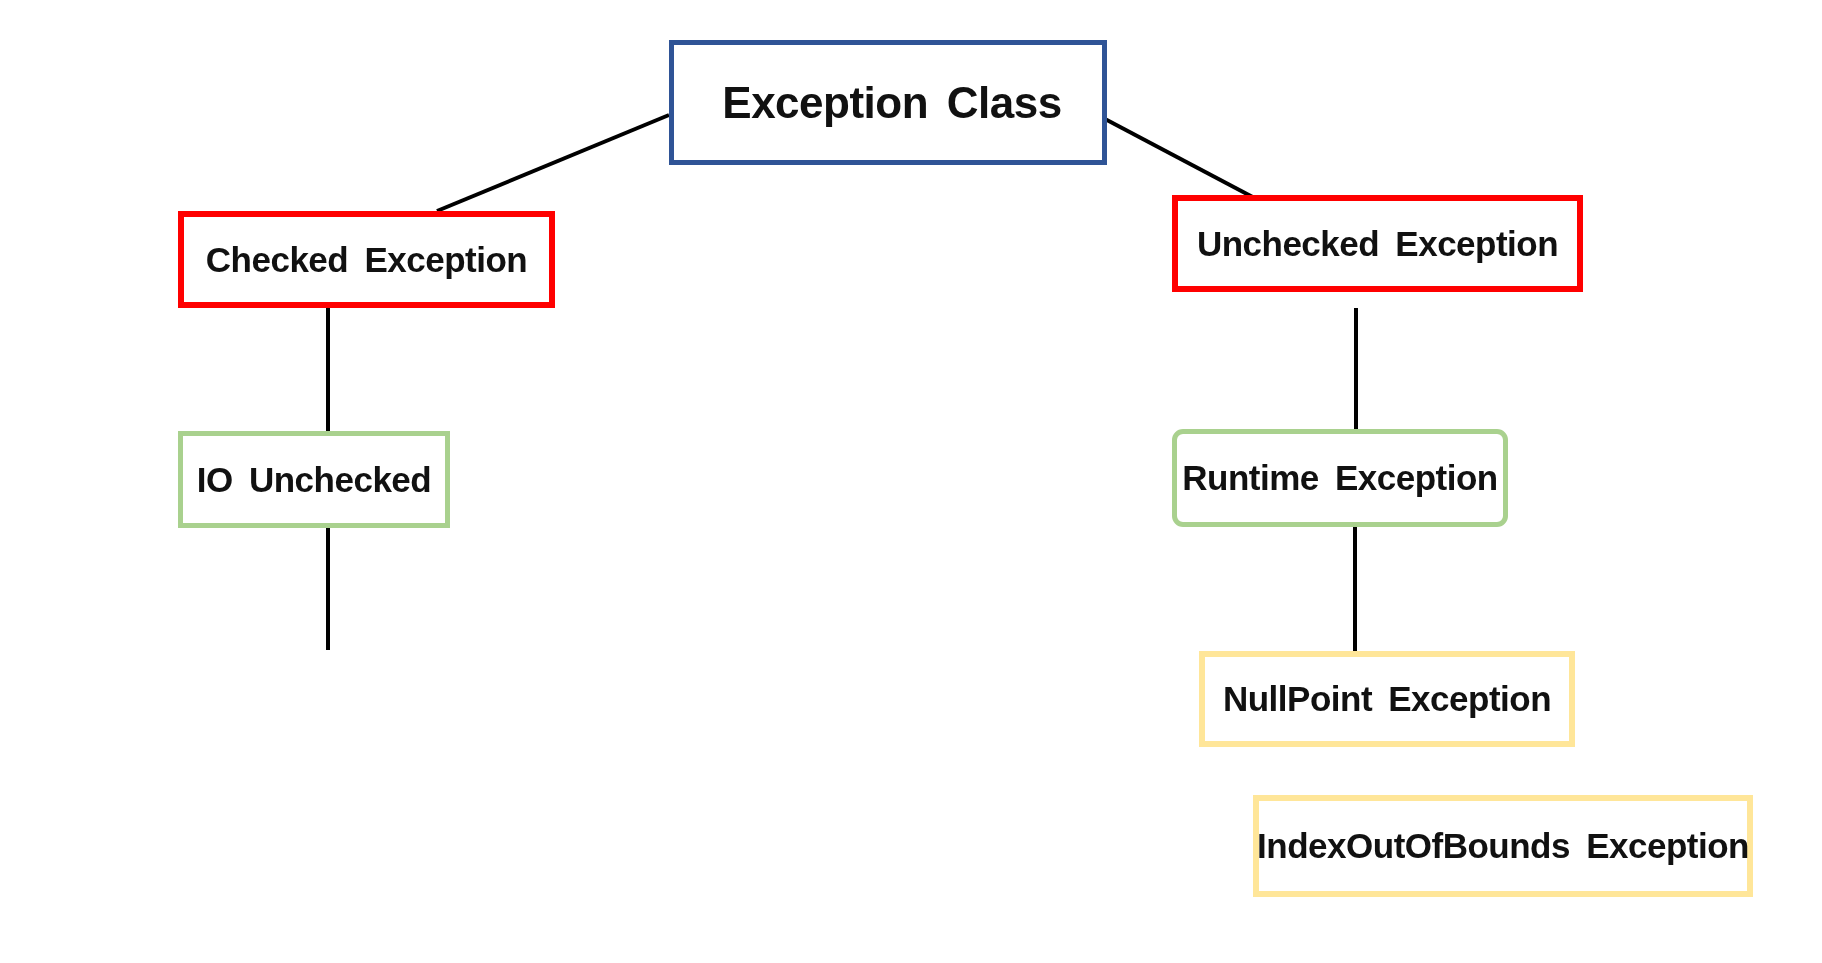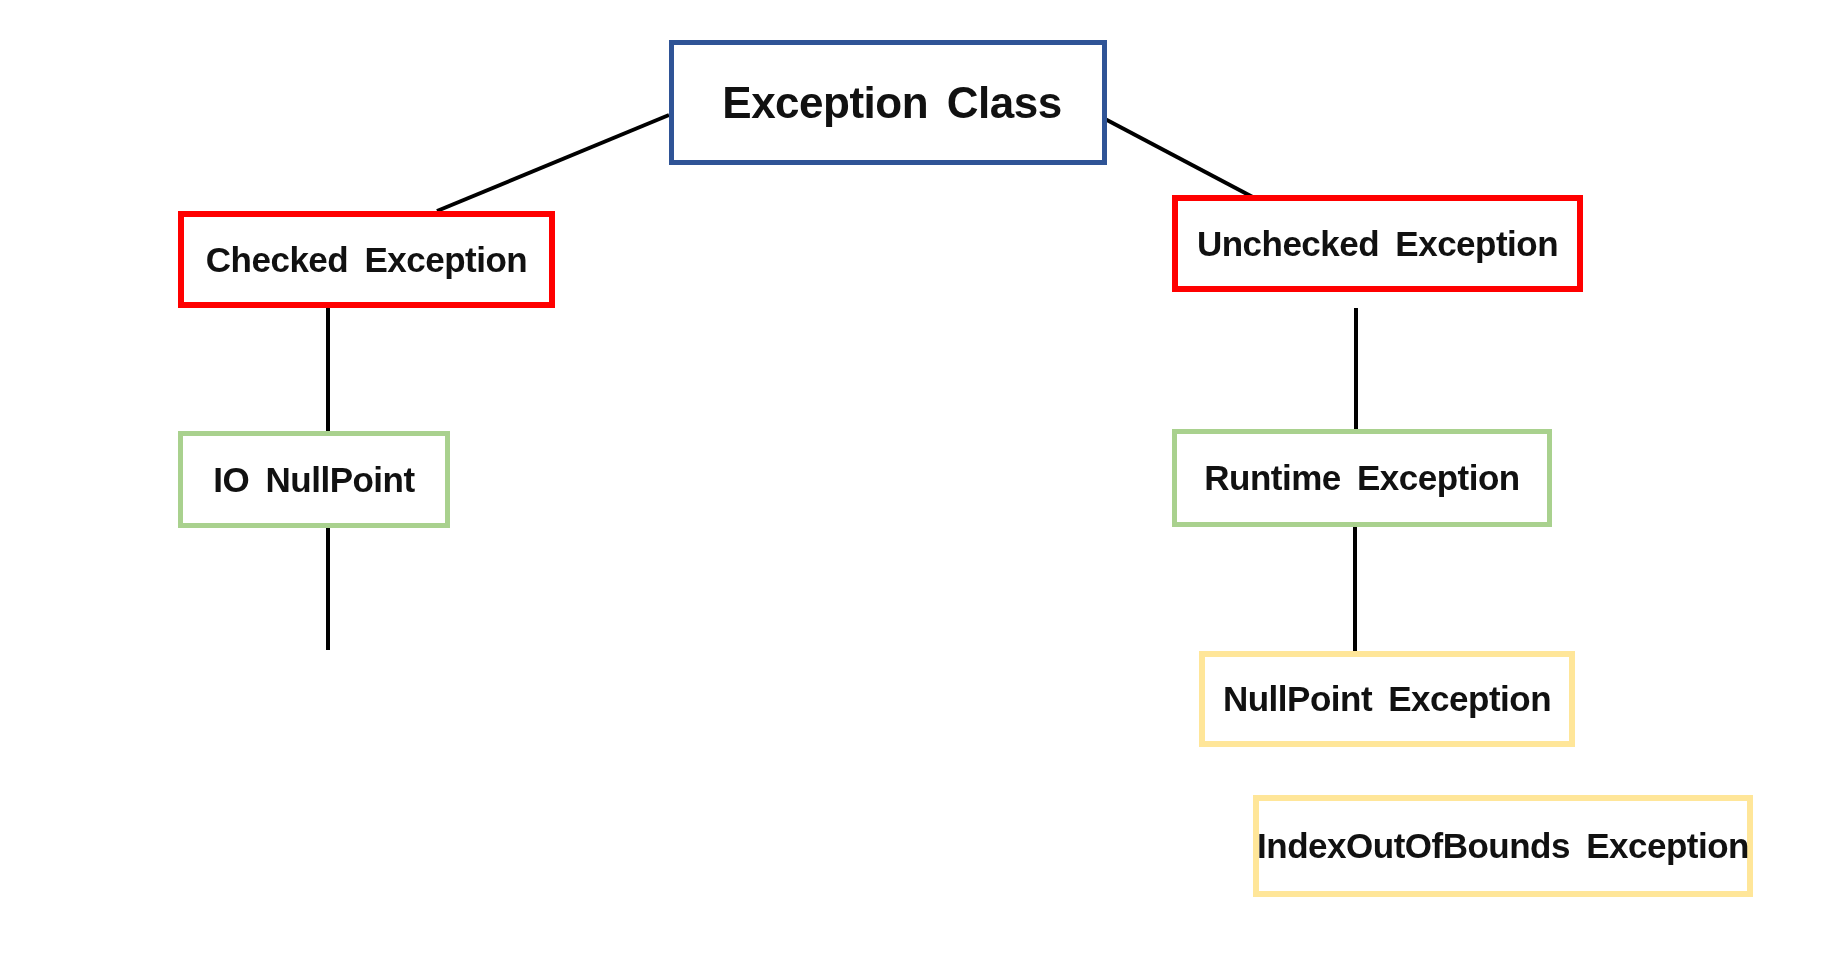--- a/index.html
+++ b/index.html
@@ -41,21 +41,21 @@
     letter-spacing: -0.5px;
   }
   
   #n-root { left: 669px; top: 40px; width: 438px; height: 125px; border-width: 5px; padding-left: 8px; }
   #n-root .label { font-size: 44px; }
   
   #n-checked   { left: 178px;  top: 211px; width: 377px; height: 97px; border-width: 6px; }
   #n-unchecked { left: 1172px; top: 195px; width: 411px; height: 97px; border-width: 6px; }
   
   #n-io      { left: 178px;  top: 431px; width: 272px; height: 97px; border-width: 5px; }
-  #n-runtime { left: 1172px; top: 429px; width: 380px; height: 98px; border-width: 5px; }
+  #n-runtime { left: 1172px; top: 429px; width: 336px; height: 98px; border-width: 5px; border-radius: 11px; }
   
   #n-filenotfound     { left: 138px;  top: 650px; width: 427px; height: 95px;  border-width: 6px; }
   #n-nullpoint        { left: 1166px; top: 651px; width: 376px; height: 96px;  border-width: 6px; margin-left: 33px; }
   #n-indexoutofbounds { left: 1217px; top: 795px; width: 500px; height: 102px; border-width: 6px; margin-left: 36px; }
   .node.lvl2 .label,
   .node.lvl3 .label,
   .node.lvl4 .label { font-size: 35px; }
 </style>
 </head>
 <body>
@@ -77,21 +77,21 @@
 
   <div class="node lvl2" id="n-checked" style="border-color: rgb(255, 0, 0); justify-content: center;">
     <span class="label">Checked Exception</span>
   </div>
 
   <div class="node lvl2" id="n-unchecked" style="border-color: rgb(255, 0, 0);">
     <span class="label">Unchecked Exception</span>
   </div>
 
   <div class="node lvl3" id="n-io" style="border-color: rgb(169, 209, 142);">
-    <span class="label">IO NullPoint</span>
+    <span class="label">IO Unchecked</span>
   </div>
 
   <div class="node lvl3" id="n-runtime" style="border-color: rgb(169, 209, 142);">
     <span class="label">Runtime Exception</span>
   </div>
 
 
   <div class="node lvl4" id="n-nullpoint" style="border-color: rgb(255, 230, 153);">
     <span class="label">NullPoint Exception</span>
   </div>

